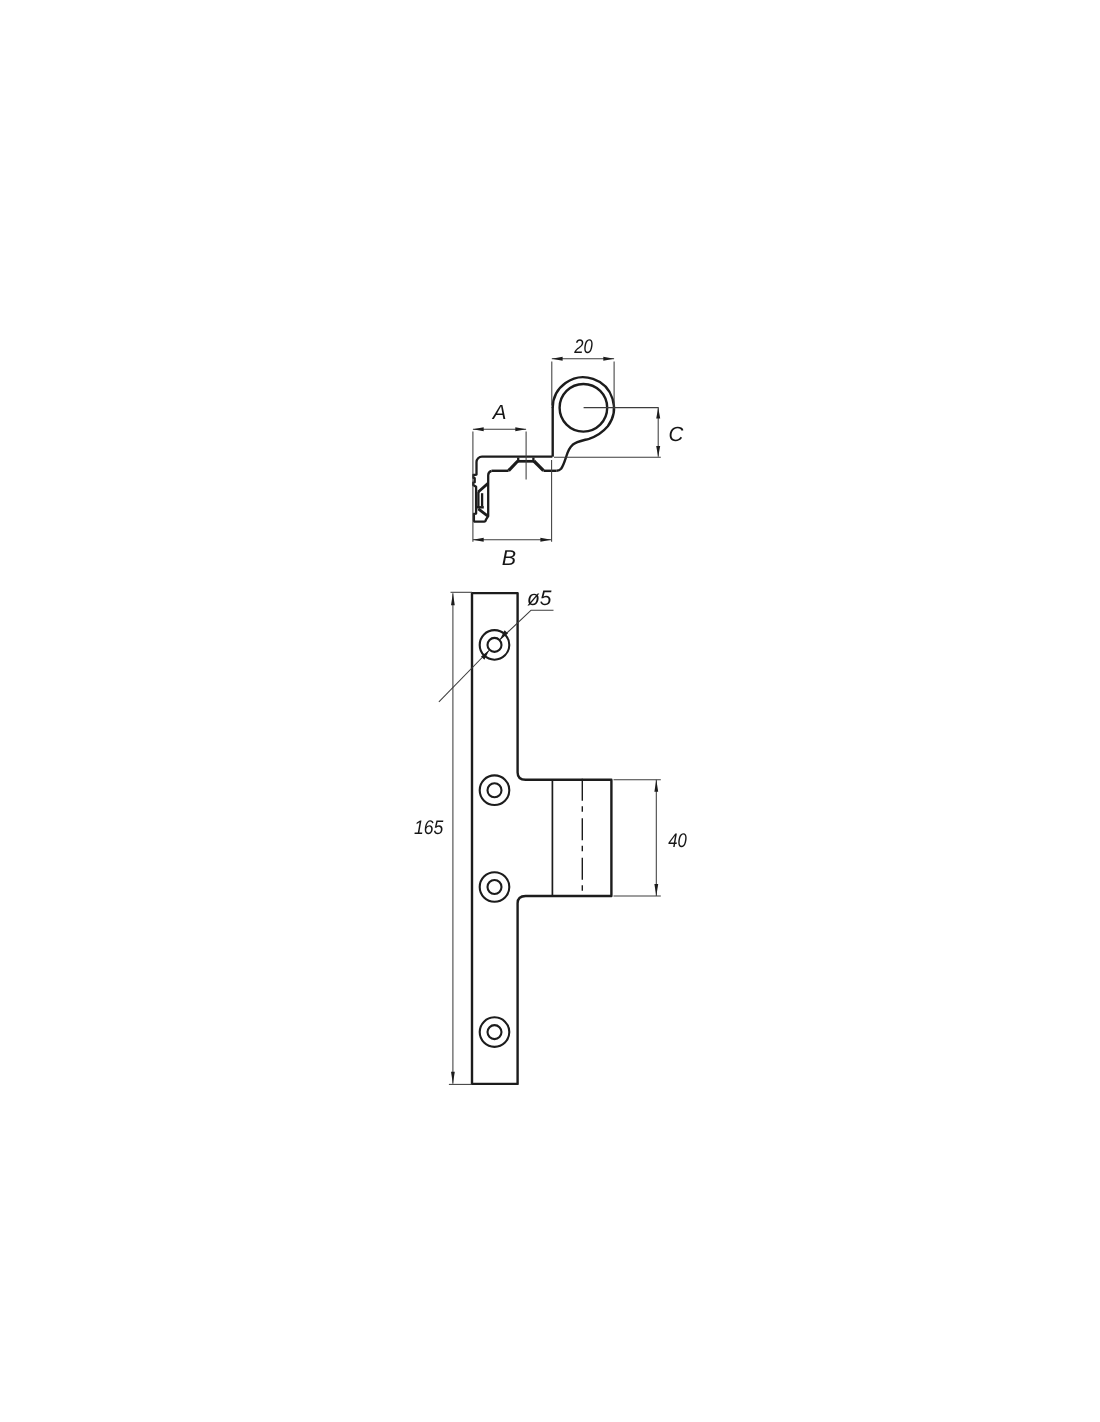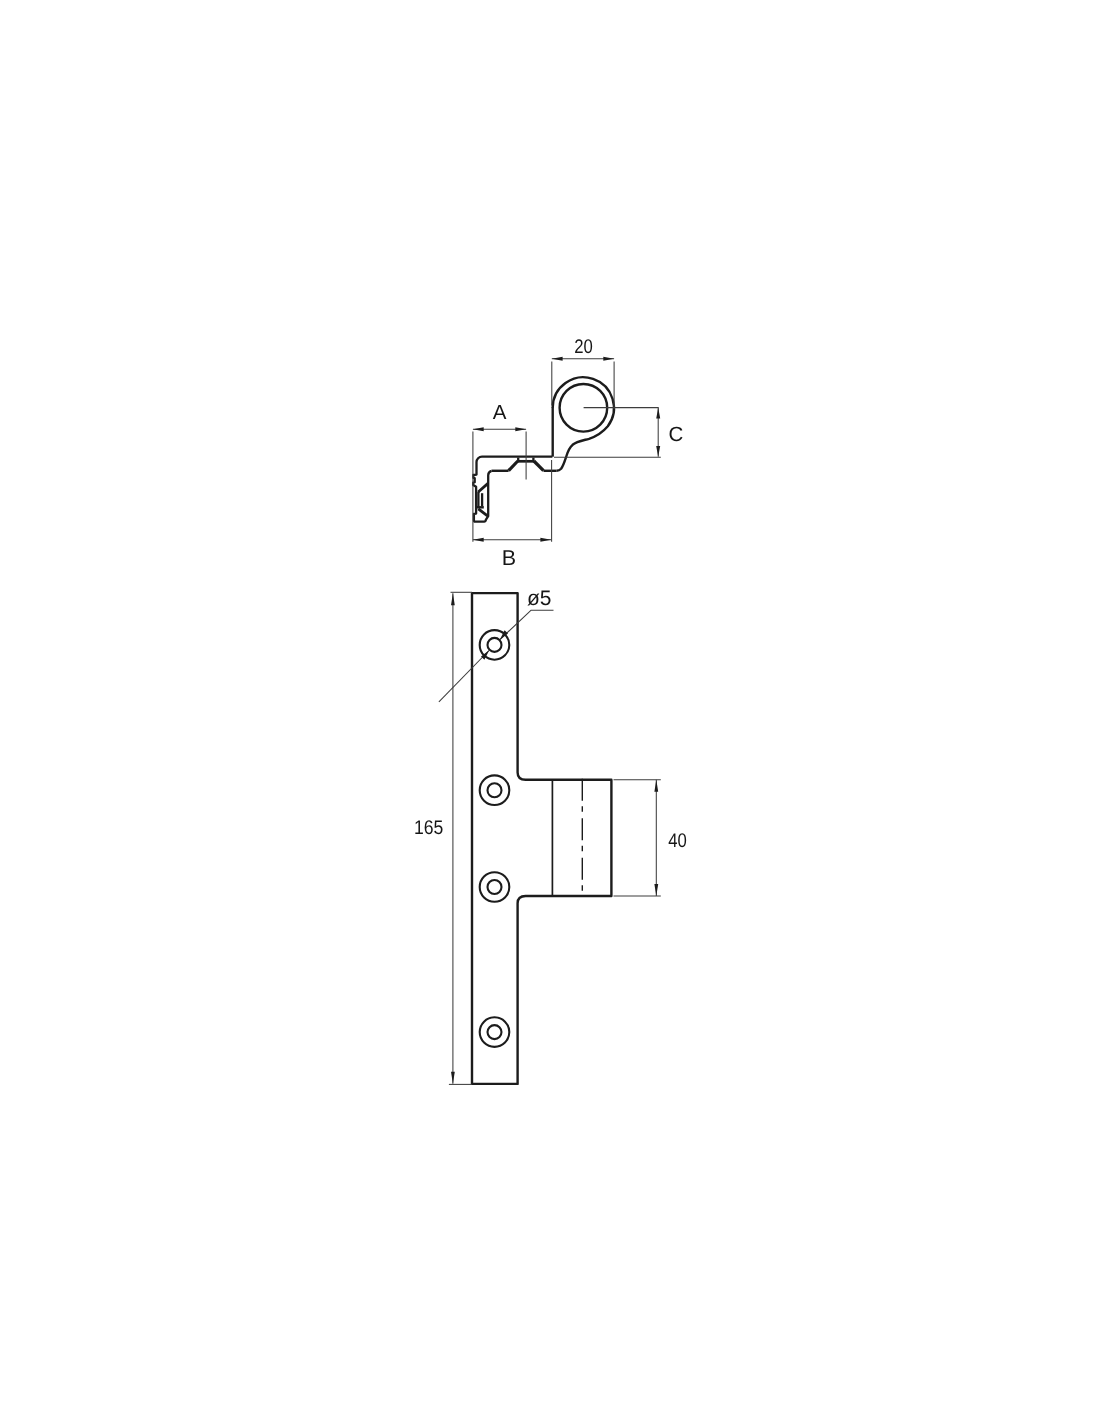--- a/index.html
+++ b/index.html
@@ -1,16 +1,16 @@
 <!DOCTYPE html>
 <html><head>
 <meta charset="utf-8">
 <style>
   html,body{margin:0;padding:0;background:#ffffff;}
-  .page{width:1100px;height:1422px;position:relative;background:#ffffff;overflow:hidden;transform:translateZ(0);filter:grayscale(1);}
+  .page{width:1100px;height:1422px;position:relative;background:#ffffff;overflow:hidden;transform:translateZ(0);filter:grayscale(1);font-style:italic;}
   svg{position:absolute;left:0;top:0;}
   text{font-family:"Liberation Sans",sans-serif;fill:#161616;text-rendering:geometricPrecision;-webkit-font-smoothing:antialiased;}
 </style>
 </head>
 <body>
 <div class="page">
 <svg width="1100" height="1422" viewBox="0 0 1100 1422">
 <defs></defs>
 <g fill="none" stroke-linecap="butt" stroke-linejoin="round">
 

